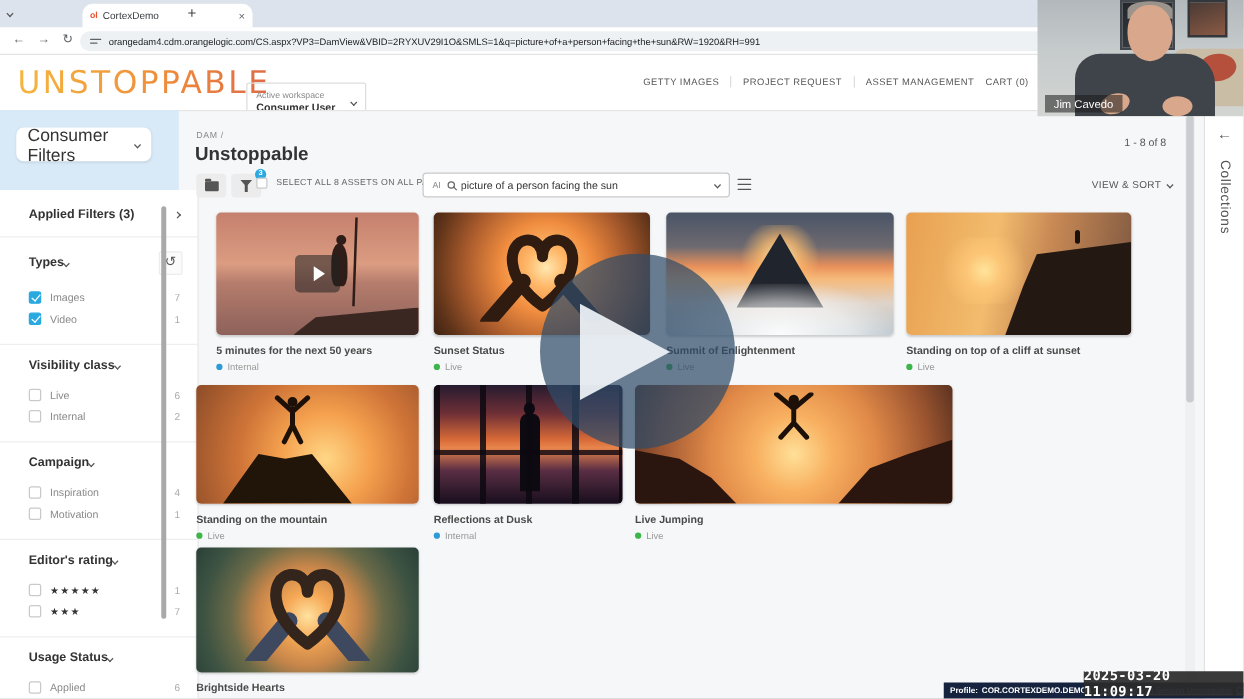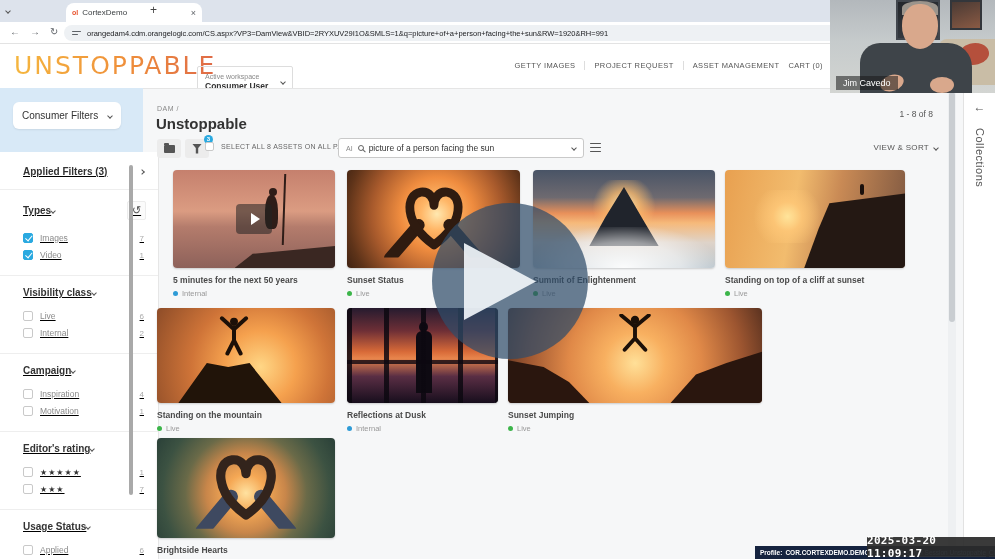--- a/index.html
+++ b/index.html
@@ -49,22 +49,22 @@
   .cam-hair { position:absolute; left:72px; top:1px; width:36px; height:14px; background:#9b948c; border-radius:50% 50% 0 0; }
   .cam-hand { position:absolute; width:24px; height:16px; background:#d9a88c; border-radius:50%; }
   .cam-label { position:absolute; left:6px; bottom:3px; background:rgba(25,25,25,.55); color:#fff; font-size:9px; padding:2px 7px; }
 
   
   .main { position:absolute; top:88px; left:0; width:100%; height:471px; background:#f6f7f8; border-top:1px solid #e5e5e5; }
 
   
   .side-top { position:absolute; left:0; top:88px; width:143px; height:64px; background:#d8e9f7; }
   .preset-pill { position:absolute; left:13px; top:102px; width:108px; height:27px; background:#fff; border-radius:6px; box-shadow:0 1px 2px rgba(0,0,0,.08); display:flex; align-items:center; padding:0 9px; }
-  .preset-pill span.txt { font-size:10px; color:#333; flex:1; }
-  .side-panel { position:absolute; left:0; top:152px; width:159px; height:407px; background:#fff; border-right:1px solid #e6e6e6; overflow:hidden;text-decoration:underline; }
+  .preset-pill span.txt { font-size:14px; color:#333; flex:1; }
+  .side-panel { position:absolute; left:0; top:152px; width:159px; height:407px; background:#fff; border-right:1px solid #e6e6e6; overflow:hidden; }
   .applied { display:flex; align-items:center; padding:14px 14px 12px 23px; border-bottom:1px solid #eee; }
   .applied .t { font-size:10px; font-weight:700; color:#333; flex:1; }
   .section { padding:11px 12px 12px 23px; border-bottom:1px solid #eee; }
   .sec-head { display:flex; align-items:center; gap:0; margin-bottom:9px; }
   .sec-title { font-size:10px; font-weight:700; color:#333; }
   .reset-btn { margin-left:auto; width:19px; height:19px; border:1px solid #ececec; background:#fbfbfb; border-radius:2px; color:#555; font-size:11px; line-height:17px; text-align:center; }
   .f-item { display:flex; align-items:flex-end; gap:7px; padding:3.5px 0; }
   .cb { width:10px; height:10px; border:1px solid #c9c9c9; border-radius:2px; background:#fff; position:relative; flex:none; }
   .cb.checked { background:#2aa9e0; border-color:#2aa9e0; }
   .cb.checked::after { content:''; position:absolute; left:2.5px; top:0.5px; width:3px; height:5.5px; border:solid #fff; border-width:0 1.5px 1.5px 0; transform:rotate(40deg); }
@@ -421,21 +421,21 @@
 
   <div class="card" style="left:508px; top:308px; width:254px;">
     <div class="thumb th7">
       <div class="sil mtnL"></div>
       <div class="sil mtnR"></div>
       <svg style="position:absolute;left:41%;top:6%" width="46" height="44" viewBox="0 0 40 38">
         <circle cx="20" cy="5" r="3.6" fill="#1c1008"></circle>
         <path d="M20 11 L8 1 M20 11 L32 1 M20 10 L20 21 M20 21 L11 31 M20 21 L29 31" stroke="#1c1008" stroke-width="3.4" fill="none" stroke-linecap="round"></path>
       </svg>
     </div>
-    <div class="card-title">Sunset Jumping</div>
+    <div class="card-title">Live Jumping</div>
     <div class="status">
         <span class="dot live"></span>
         <span class="status-lbl">Live</span>
       </div>
   </div>
 
   <div class="card" style="left:157px; top:438px; width:178px;">
     <div class="thumb th8">
       <svg class="heart-svg" width="115" height="85" viewBox="0 0 100 70">
         <path d="M12 74 L37 44 M88 74 L63 44" stroke="#3e4960" stroke-width="12" fill="none" stroke-linecap="round"></path>

